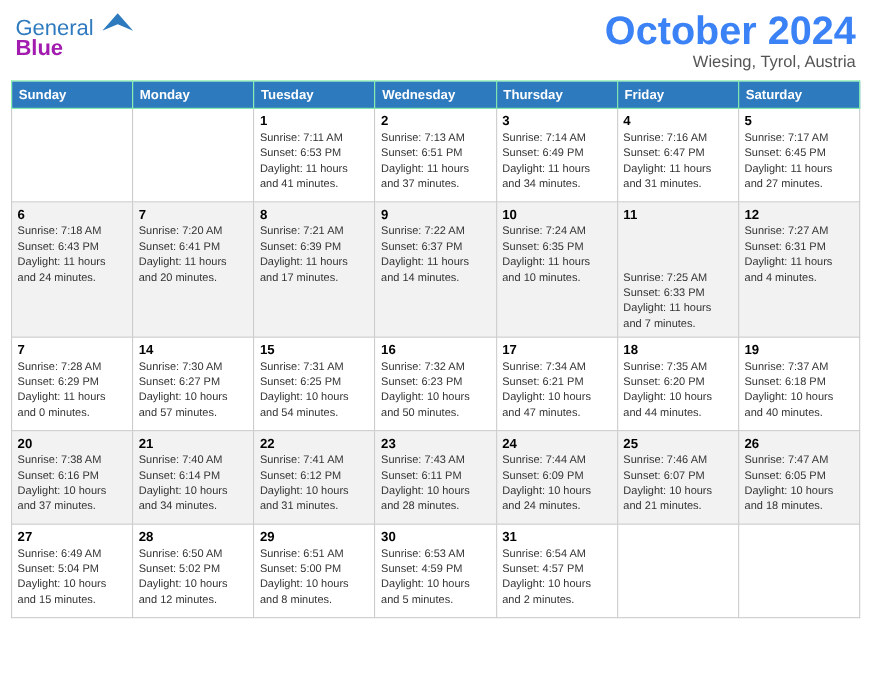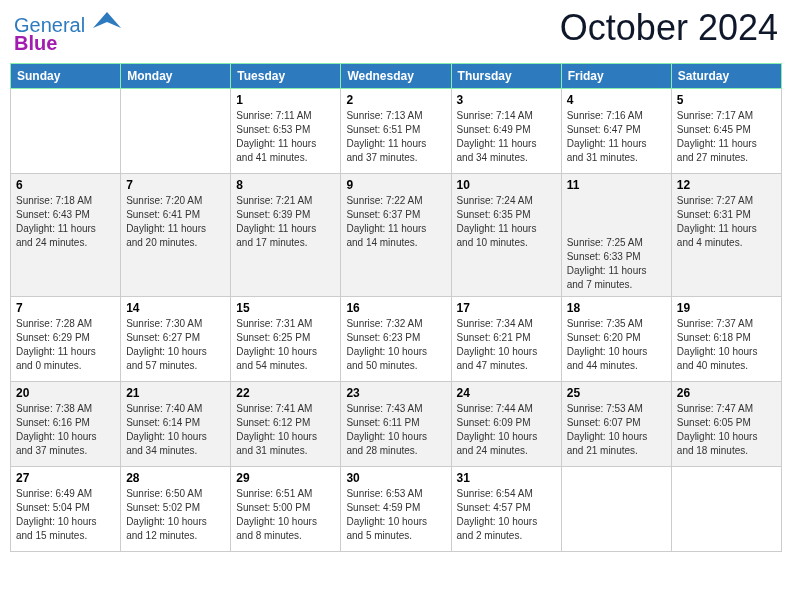--- a/index.html
+++ b/index.html
@@ -34,22 +34,22 @@
     .logo-icon {
       width: 28px;
       height: 22px;
       margin-left: 2px;
     }
     .title-area {
       text-align: right;
     }
     .month-title {
       font-size: 36px;
-      font-weight: normal;
-      color: #0f172a;
+      font-weight: bold;
+      color: #3b82f6;
       line-height: 1;
       margin-left: 16px;
     }
     .subtitle {
       font-size: 15px;
       color: #555;
       margin-top: 2px;
     }
     table {
       width: 100%;
@@ -107,20 +107,21 @@
           <svg class="logo-icon" viewBox="0 0 28 22" xmlns="http://www.w3.org/2000/svg">
             <polygon points="14,2 28,18 14,12 0,18" fill="#2e7abf"></polygon>
           </svg>
         </div>
       </div>
       <div style="font-size:20px;font-weight:bold;color:#a21caf;margin-top:-4px;">Blue</div>
     </div>
   </div>
   <div class="title-area">
     <div class="month-title">October 2024</div>
+    <div class="subtitle">Wiesing, Tyrol, Austria</div>
   </div>
 </div>
 
 <table>
   <thead>
     <tr>
     <th>Sunday</th>
         <th>Monday</th>
         <th>Tuesday</th>
         <th>Wednesday</th>
@@ -278,21 +279,21 @@
 Daylight: 10 hours and 28 minutes.</div>
         </td>
         <td>
           <span class="day-num">24</span>
           <div class="day-detail" style="white-space: pre-line;">Sunrise: 7:44 AM
 Sunset: 6:09 PM
 Daylight: 10 hours and 24 minutes.</div>
         </td>
         <td>
           <span class="day-num">25</span>
-          <div class="day-detail" style="white-space: pre-line;">Sunrise: 7:53 AM
+          <div class="day-detail" style="white-space: pre-line;">Sunrise: 7:46 AM
 Sunset: 6:07 PM
 Daylight: 10 hours and 21 minutes.</div>
         </td>
         <td>
           <span class="day-num">26</span>
           <div class="day-detail" style="white-space: pre-line;">Sunrise: 7:47 AM
 Sunset: 6:05 PM
 Daylight: 10 hours and 18 minutes.</div>
         </td>
       </tr>

